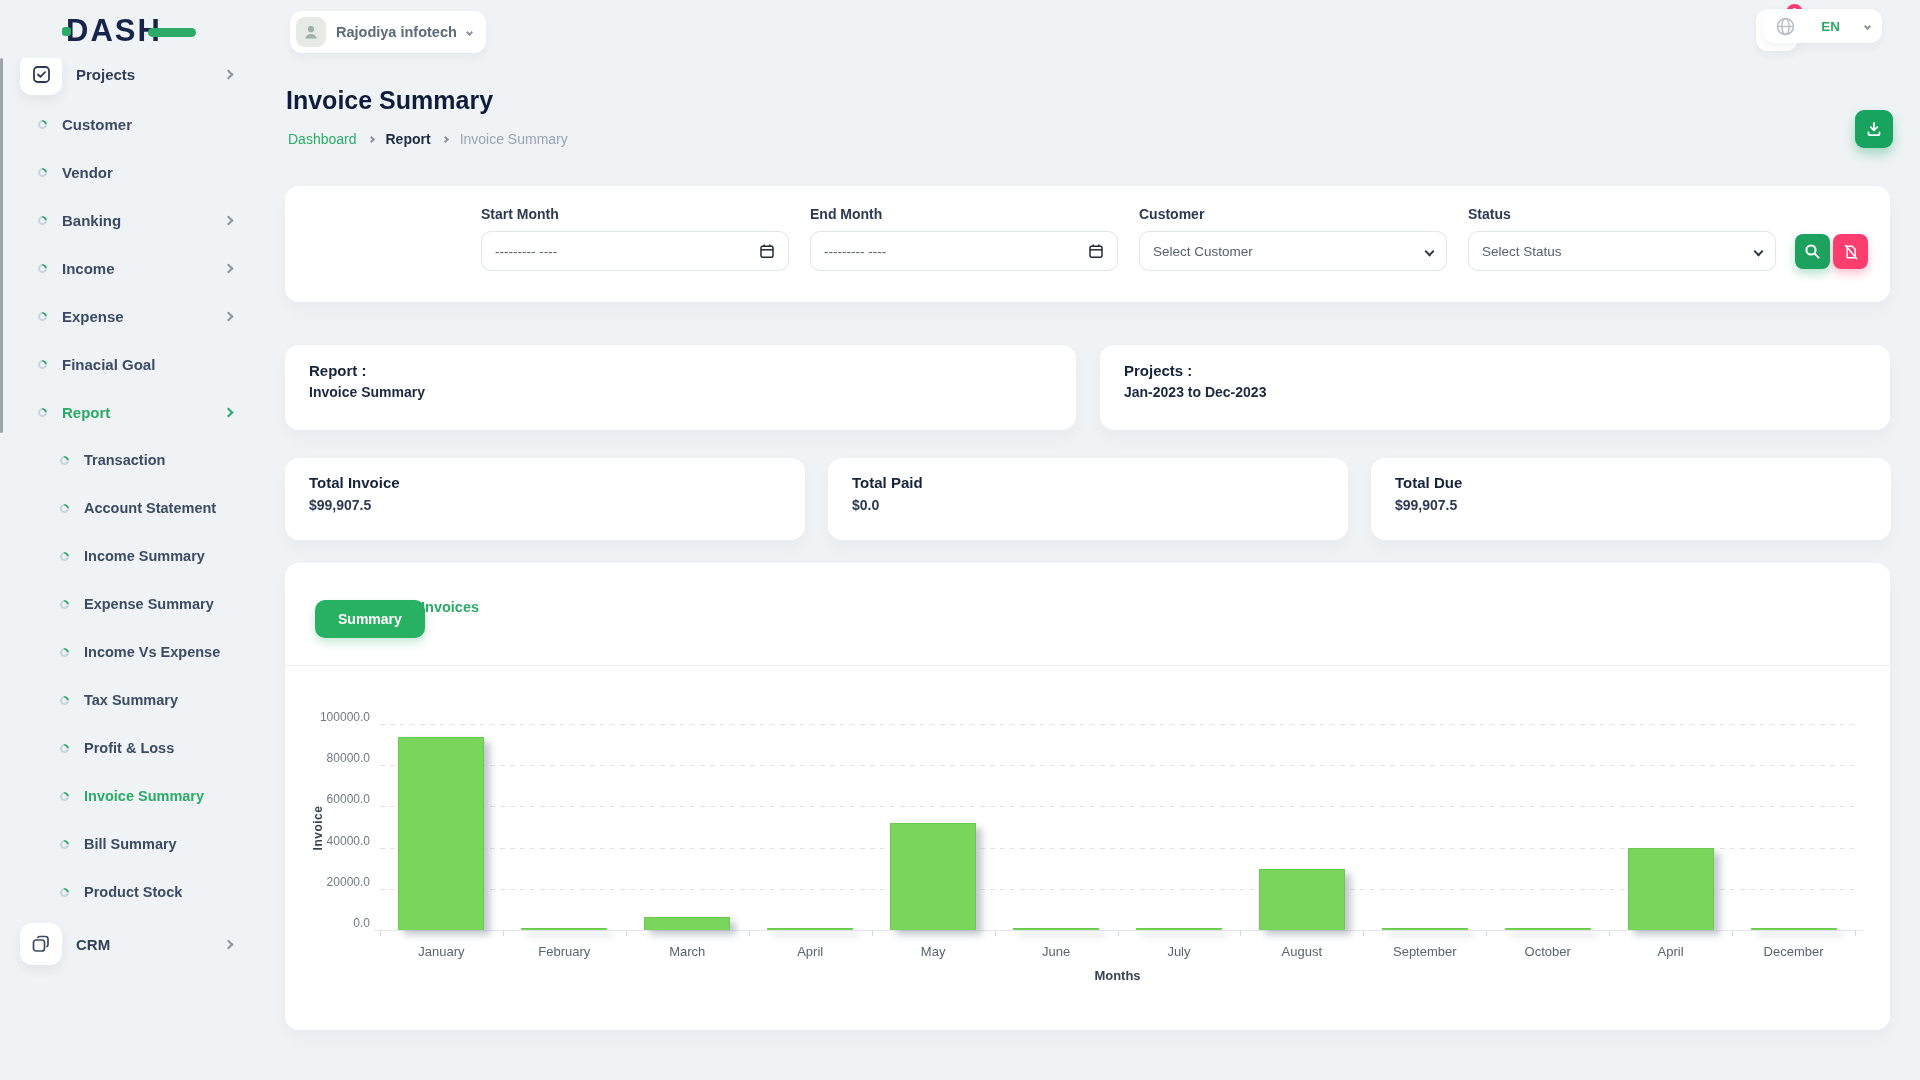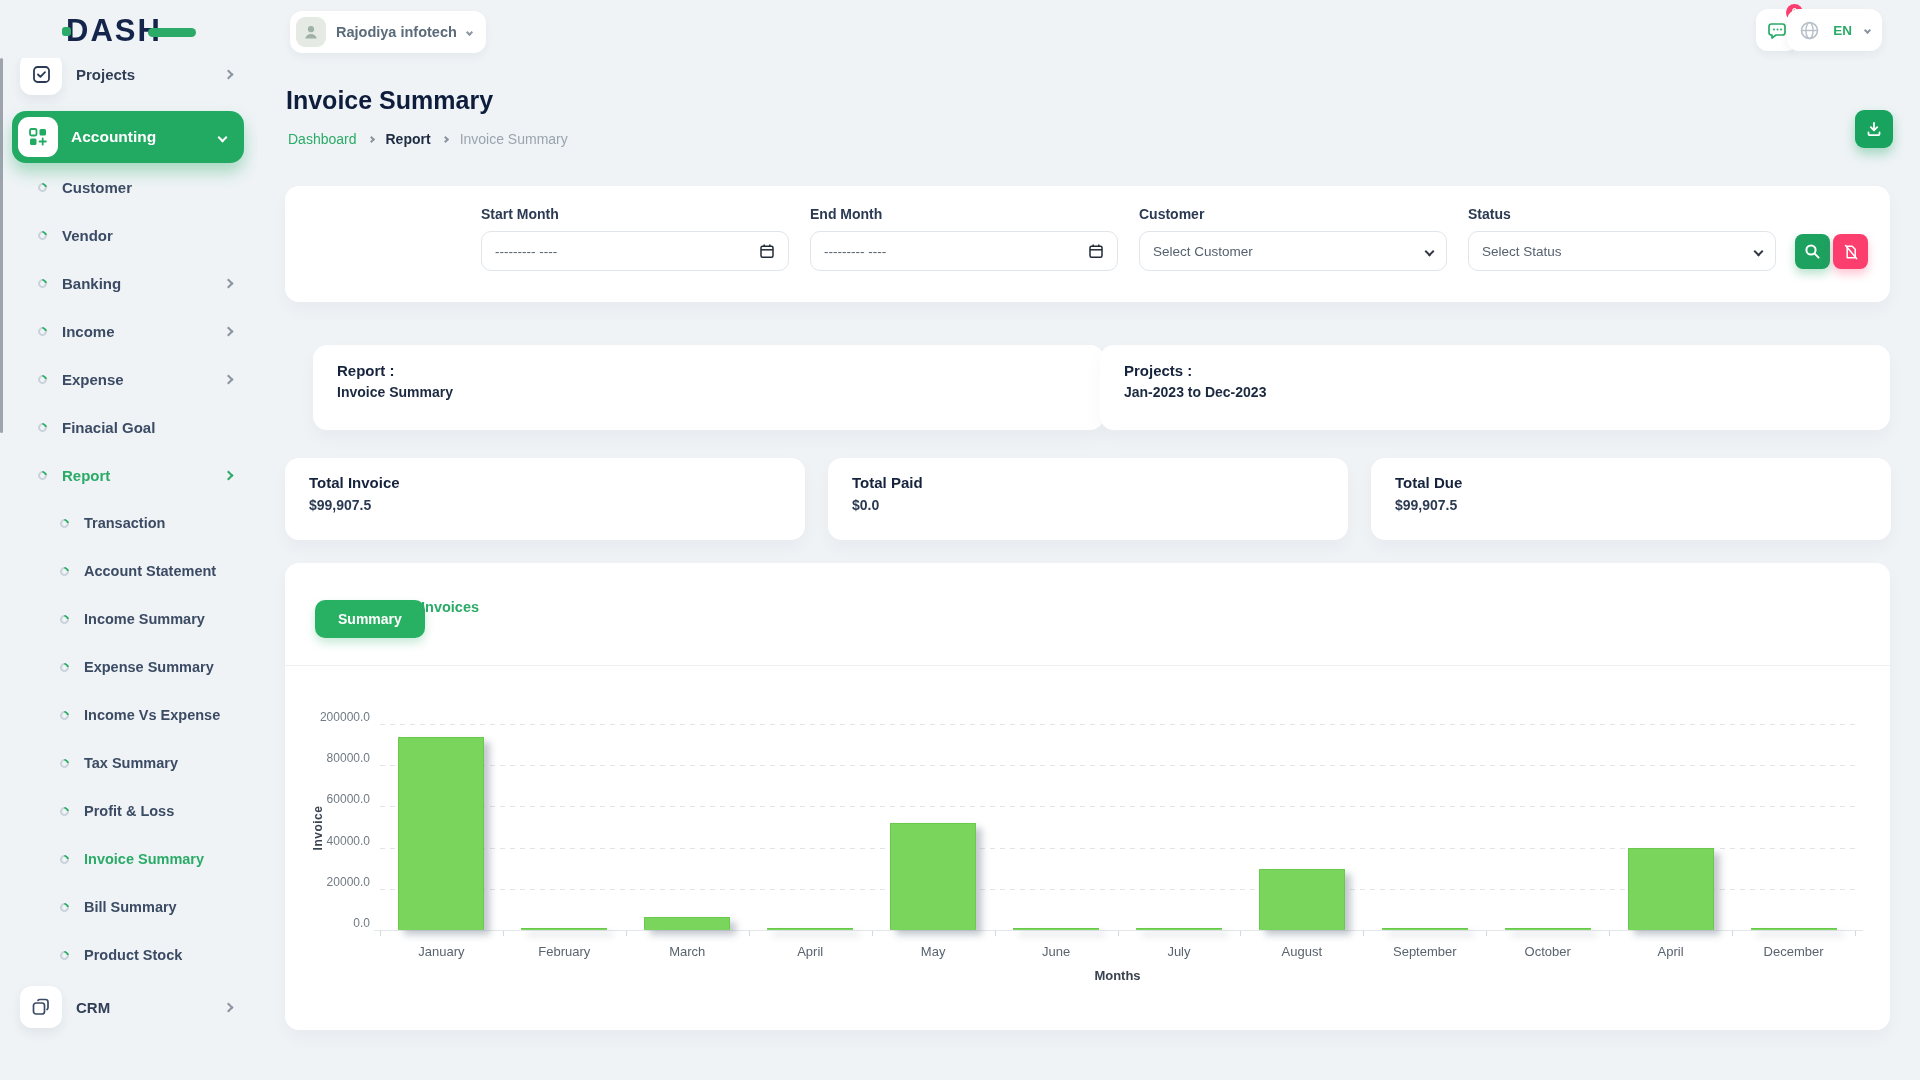--- a/index.html
+++ b/index.html
@@ -15,22 +15,22 @@
 
   .company { position:absolute; left:290px; top:11px; height:42px; background:#fff; border-radius:12px;
              display:flex; align-items:center; gap:10px; padding:0 14px 0 6px; box-shadow:0 4px 10px rgba(25,39,62,.05); cursor:pointer; }
   .avatar { width:30px; height:30px; border-radius:9px; background:#e5ebe4; display:flex; align-items:center; justify-content:center; }
   .company-name { font-size:14.5px; font-weight:600; color:#5b6b79; }
 
   .hdr-iconbtn { position:absolute; right:122px; top:9px; width:42px; height:42px; background:#fff; border-radius:12px;
                  display:flex; align-items:center; justify-content:center; box-shadow:0 4px 10px rgba(25,39,62,.05); cursor:pointer; }
   .badge { position:absolute; top:-5px; right:-5px; min-width:17px; height:17px; border-radius:9px; background:#fb3e6e;
            color:#fff; font-size:10px; font-weight:700; display:flex; align-items:center; justify-content:center; padding:0 4px; }
-  .lang { position:absolute; right:38px; top:9px; height:42px; background:#fff; border-radius:12px;
-          display:flex; align-items:center; gap:13px; padding:0 12px; box-shadow:0 4px 10px rgba(25,39,62,.05); cursor:pointer; }
+  .lang { position:absolute; right:38px; top:9px; height:34px; background:#fff; border-radius:12px;
+          display:flex; align-items:center; gap:25px; padding:0 12px; box-shadow:0 4px 10px rgba(25,39,62,.05); cursor:pointer; }
   .lang-code { font-size:13.5px; font-weight:700; color:#2bab67; }
 
   .chev { display:inline-block; width:7px; height:7px; border-right:2px solid #8a95a1; border-bottom:2px solid #8a95a1; }
   .chev.right { transform:rotate(-45deg); }
   .chev.down  { transform:rotate(45deg); }
   .chev.white { border-color:#fff; }
   .chev.dark  { border-color:#333a45; }
   .chev.small { width:5px; height:5px; }
 
   
@@ -77,21 +77,21 @@
   .input { height:40px; border:1px solid #dfe5eb; border-radius:10px; background:#fff; display:flex; align-items:center;
            padding:0 13px; font-size:13.5px; color:#55616e; cursor:pointer; }
   .input .grow { flex:1 1 auto; }
   .f1 { left:196px; } .f2 { left:525px; } .f3 { left:854px; } .f4 { left:1183px; }
   .sq-btn { position:absolute; top:48px; width:35px; height:35px; border-radius:8px; display:flex; align-items:center; justify-content:center; cursor:pointer; }
   .btn-search { left:1510px; background:#1ca15f; box-shadow:0 5px 10px rgba(28,161,95,.3); }
   .btn-reset  { left:1548px; background:#fb3e6e; box-shadow:0 5px 10px rgba(251,62,110,.3); }
 
   .info-card-title { font-size:15px; font-weight:700; color:#16233c; }
   .info-card-value { font-size:14px; font-weight:700; color:#1b2940; margin-top:5px; }
-  .card-report   { left:285px;  top:345px; width:791px; height:85px; padding:17px 24px;margin-left:28px; }
+  .card-report   { left:285px;  top:345px; width:791px; height:85px; padding:17px 24px; }
   .card-duration { left:1100px; top:345px; width:790px; height:85px; padding:17px 24px; }
 
   .stat-card { top:458px; width:520px; height:82px; padding:16px 24px; }
   .stat-label { font-size:15px; font-weight:700; color:#16233c; }
   .stat-value { font-size:14px; font-weight:600; color:#2b3a52; margin-top:6px; }
   .s1 { left:285px; } .s2 { left:828px; } .s3 { left:1371px; }
 
   
   .chart-card { left:285px; top:563px; width:1605px; height:467px; }
   .tab-pill { position:absolute; left:30px; top:25px; height:38px; padding:0 23px; border-radius:10px; background:#28b163;
@@ -164,32 +164,20 @@
   <span class="sb-scroll-hint"></span>
 <div class="sb-row sb-top clipped">
       <span class="iconbox">
         <svg width="19" height="19" viewBox="0 0 19 19">
           <rect x="2" y="2" width="15" height="15" rx="3.5" fill="none" stroke="#2c3a55" stroke-width="1.8"></rect>
           <path d="M6 9.5l2.4 2.4 4.6-4.8" fill="none" stroke="#2c3a55" stroke-width="1.8" stroke-linecap="round" stroke-linejoin="round"></path>
         </svg>
       </span>
       <span class="label">Projects</span>
       <span class="chev right"></span>
-    </div>
-    <div class="sb-row sb-section">
-      <span class="iconbox">
-        <svg width="20" height="20" viewBox="0 0 20 20">
-          <rect x="2" y="2" width="6.5" height="6.5" rx="1.5" fill="none" stroke="#21aa62" stroke-width="1.8"></rect>
-          <rect x="11.5" y="2" width="6.5" height="6.5" rx="1.5" fill="#21aa62"></rect>
-          <rect x="2" y="11.5" width="6.5" height="6.5" rx="1.5" fill="#21aa62"></rect>
-          <path d="M14.7 11.3v6.4M11.5 14.5h6.4" stroke="#21aa62" stroke-width="1.8" stroke-linecap="round"></path>
-        </svg>
-      </span>
-      <span class="label">Accounting</span>
-      <span class="chev down white"></span>
     </div>
     <div class="sb-row sb-item">
       <span class="bullet"></span>
       <span class="label">Customer</span>
     </div>
     <div class="sb-row sb-item">
       <span class="bullet"></span>
       <span class="label">Vendor</span>
     </div>
     <div class="sb-row sb-item">
@@ -371,21 +359,21 @@
   <span class="ytick" style="bottom: -6px;">0.0</span>
       <span class="gridline" style="bottom: 41.2px;"></span>
       <span class="ytick" style="bottom: 35.2px;">20000.0</span>
       <span class="gridline" style="bottom: 82.4px;"></span>
       <span class="ytick" style="bottom: 76.4px;">40000.0</span>
       <span class="gridline" style="bottom: 123.6px;"></span>
       <span class="ytick" style="bottom: 117.6px;">60000.0</span>
       <span class="gridline" style="bottom: 164.8px;"></span>
       <span class="ytick" style="bottom: 158.8px;">80000.0</span>
       <span class="gridline" style="bottom: 206px;"></span>
-      <span class="ytick" style="bottom: 200px;">200000.0</span>
+      <span class="ytick" style="bottom: 200px;">100000.0</span>
       <div class="col" style="left: 0px; width: 122.917px;">
         <div class="bar" style="height: 193px;"></div>
         <span class="xlab">January</span>
         <span class="axis-tick" style="left: 0px;"></span>
       </div>
       <div class="col" style="left: 122.917px; width: 122.917px;">
         <div class="bar" style="height: 2px;"></div>
         <span class="xlab">February</span>
         <span class="axis-tick" style="left: 0px;"></span>
       </div>

